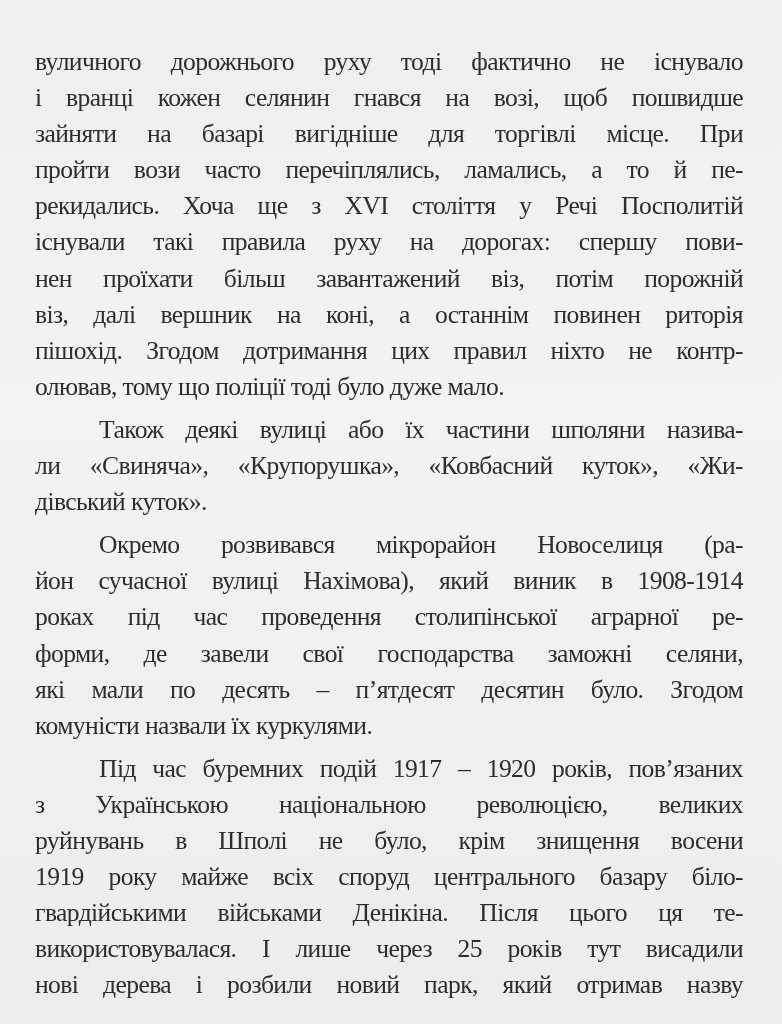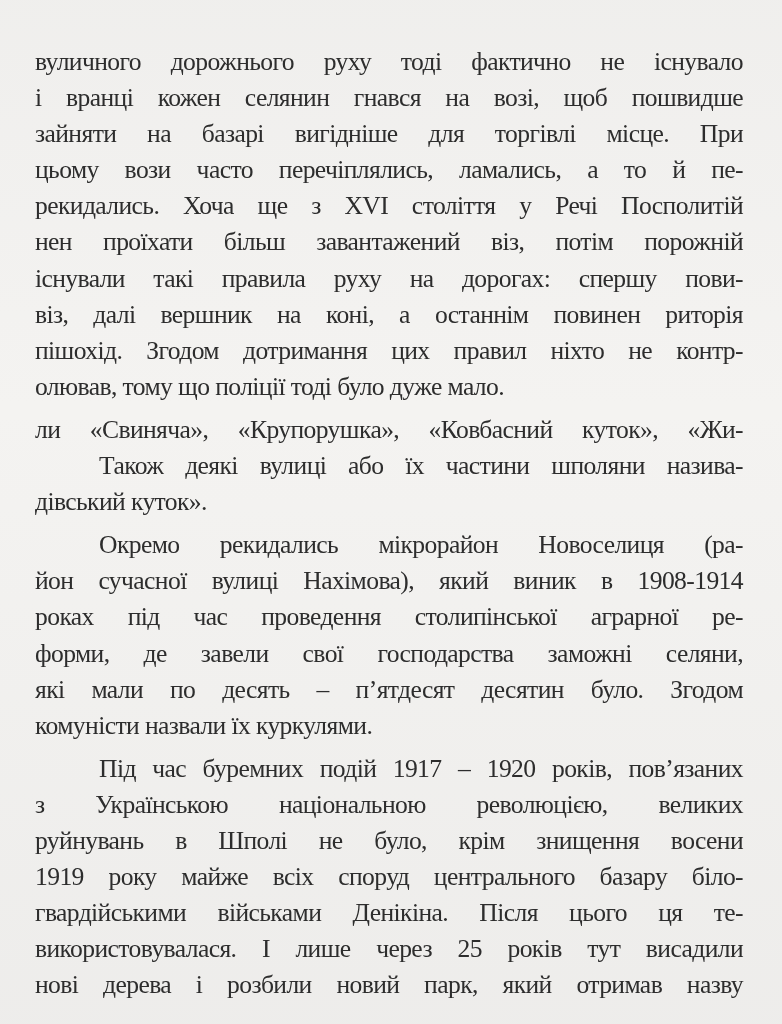--- a/index.html
+++ b/index.html
@@ -30,37 +30,37 @@
 </head>
 <body>
 
 <div class="bleed"></div>
 
 <div class="page">
   <div>
     <span class="line">вуличного дорожнього руху тоді фактично не існувало</span>
     <span class="line">і вранці кожен селянин гнався на возі, щоб пошвидше</span>
     <span class="line">зайняти на базарі вигідніше для торгівлі місце. При</span>
-    <span class="line">цьому вози часто перечіплялись, ламались, а то й пе-</span>
+    <span class="line">пройти вози часто перечіплялись, ламались, а то й пе-</span>
     <span class="line">рекидались. Хоча ще з XVI століття у Речі Посполитій</span>
+    <span class="line">існували такі правила руху на дорогах: спершу пови-</span>
     <span class="line">нен проїхати більш завантажений віз, потім порожній</span>
-    <span class="line">існували такі правила руху на дорогах: спершу пови-</span>
     <span class="line">віз, далі вершник на коні, а останнім повинен риторія</span>
     <span class="line">пішохід. Згодом дотримання цих правил ніхто не контр-</span>
     <span class="line last">олював, тому що поліції тоді було дуже мало.</span>
   </div>
   <div class="gap"></div>
   <div>
+    <span class="line indent">Також деякі вулиці або їх частини шполяни назива-</span>
     <span class="line">ли «Свиняча», «Крупорушка», «Ковбасний куток», «Жи-</span>
-    <span class="line indent">Також деякі вулиці або їх частини шполяни назива-</span>
     <span class="line last">дівський куток».</span>
   </div>
   <div class="gap"></div>
   <div>
-    <span class="line indent">Окремо рекидались мікрорайон Новоселиця (ра-</span>
+    <span class="line indent">Окремо розвивався мікрорайон Новоселиця (ра-</span>
     <span class="line">йон сучасної вулиці Нахімова), який виник в 1908-1914</span>
     <span class="line">роках під час проведення столипінської аграрної ре-</span>
     <span class="line">форми, де завели свої господарства заможні селяни,</span>
     <span class="line">які мали по десять – п’ятдесят десятин було. Згодом</span>
     <span class="line last">комуністи назвали їх куркулями.</span>
   </div>
   <div class="gap"></div>
   <div>
     <span class="line indent">Під час буремних подій 1917 – 1920 років, пов’язаних</span>
     <span class="line">з Українською національною революцією, великих</span>

